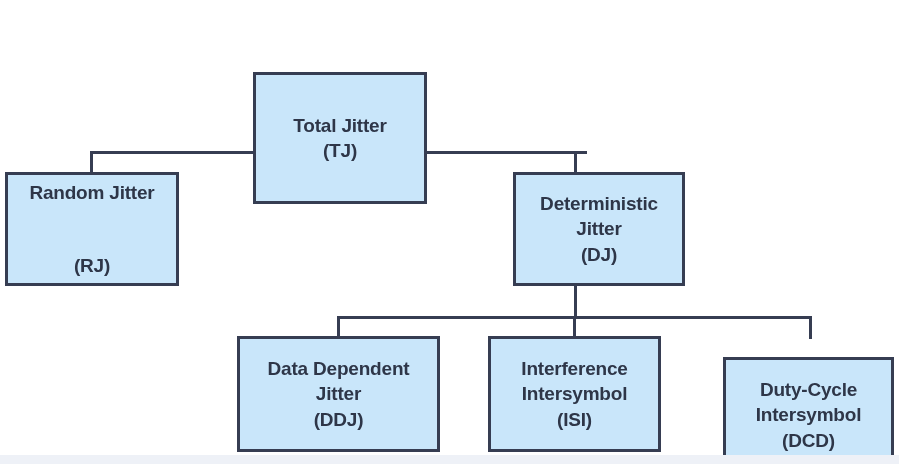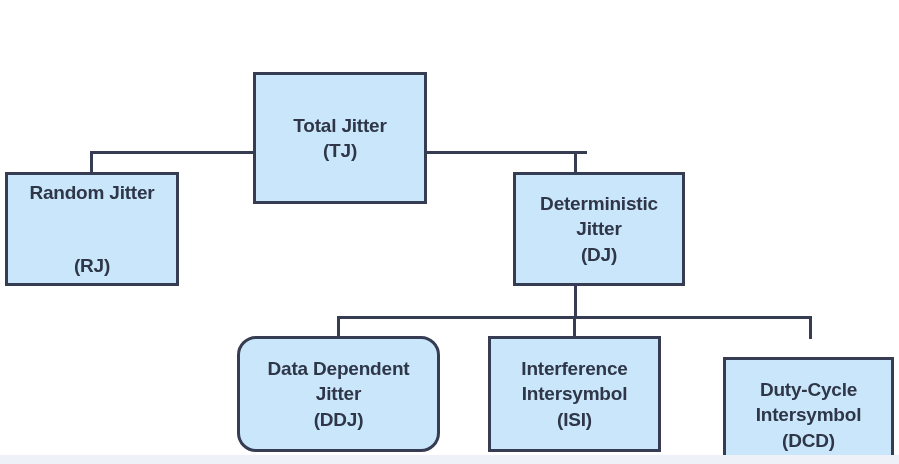--- a/index.html
+++ b/index.html
@@ -76,21 +76,21 @@
     <span class="ln">Random Jitter</span>
     <span class="ln">(RJ)</span>
   </div>
 
   <div class="node" style="left:513px; top:172px; width:172px; height:114px;">
     <span class="ln">Deterministic</span>
     <span class="ln">Jitter</span>
     <span class="ln">(DJ)</span>
   </div>
 
-  <div class="node" style="left:237px; top:336px; width:203px; height:116px;border-radius:19px;">
+  <div class="node" style="left:237px; top:336px; width:203px; height:116px;">
     <span class="ln">Data Dependent</span>
     <span class="ln">Jitter</span>
     <span class="ln">(DDJ)</span>
   </div>
 
   <div class="node" style="left:488px; top:336px; width:173px; height:116px;">
     <span class="ln">Interference</span>
     <span class="ln">Intersymbol</span>
     <span class="ln">(ISI)</span>
   </div>

